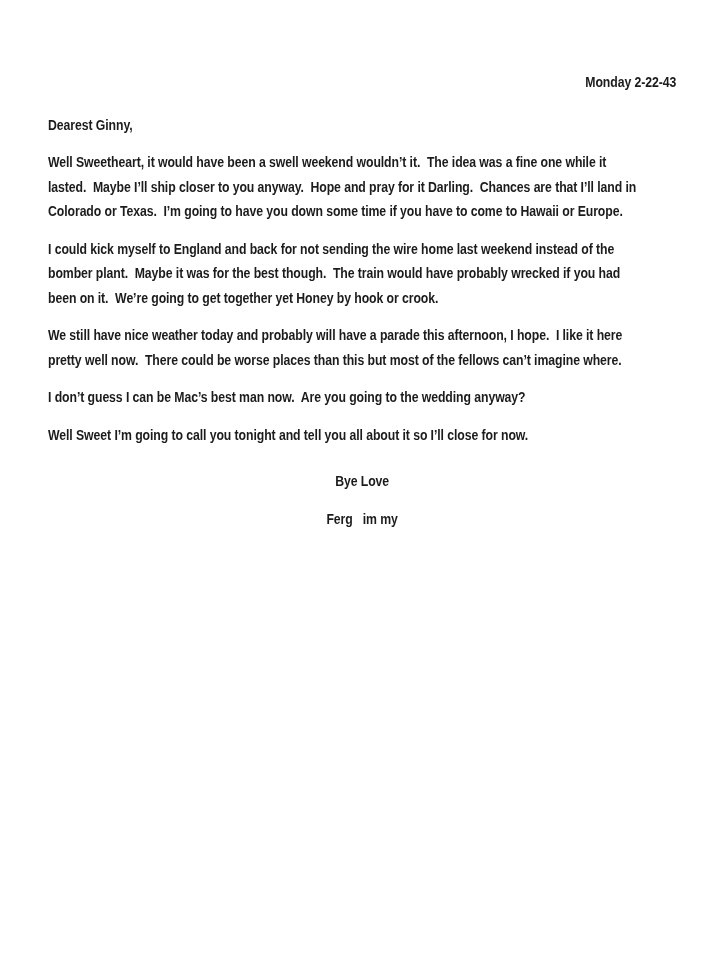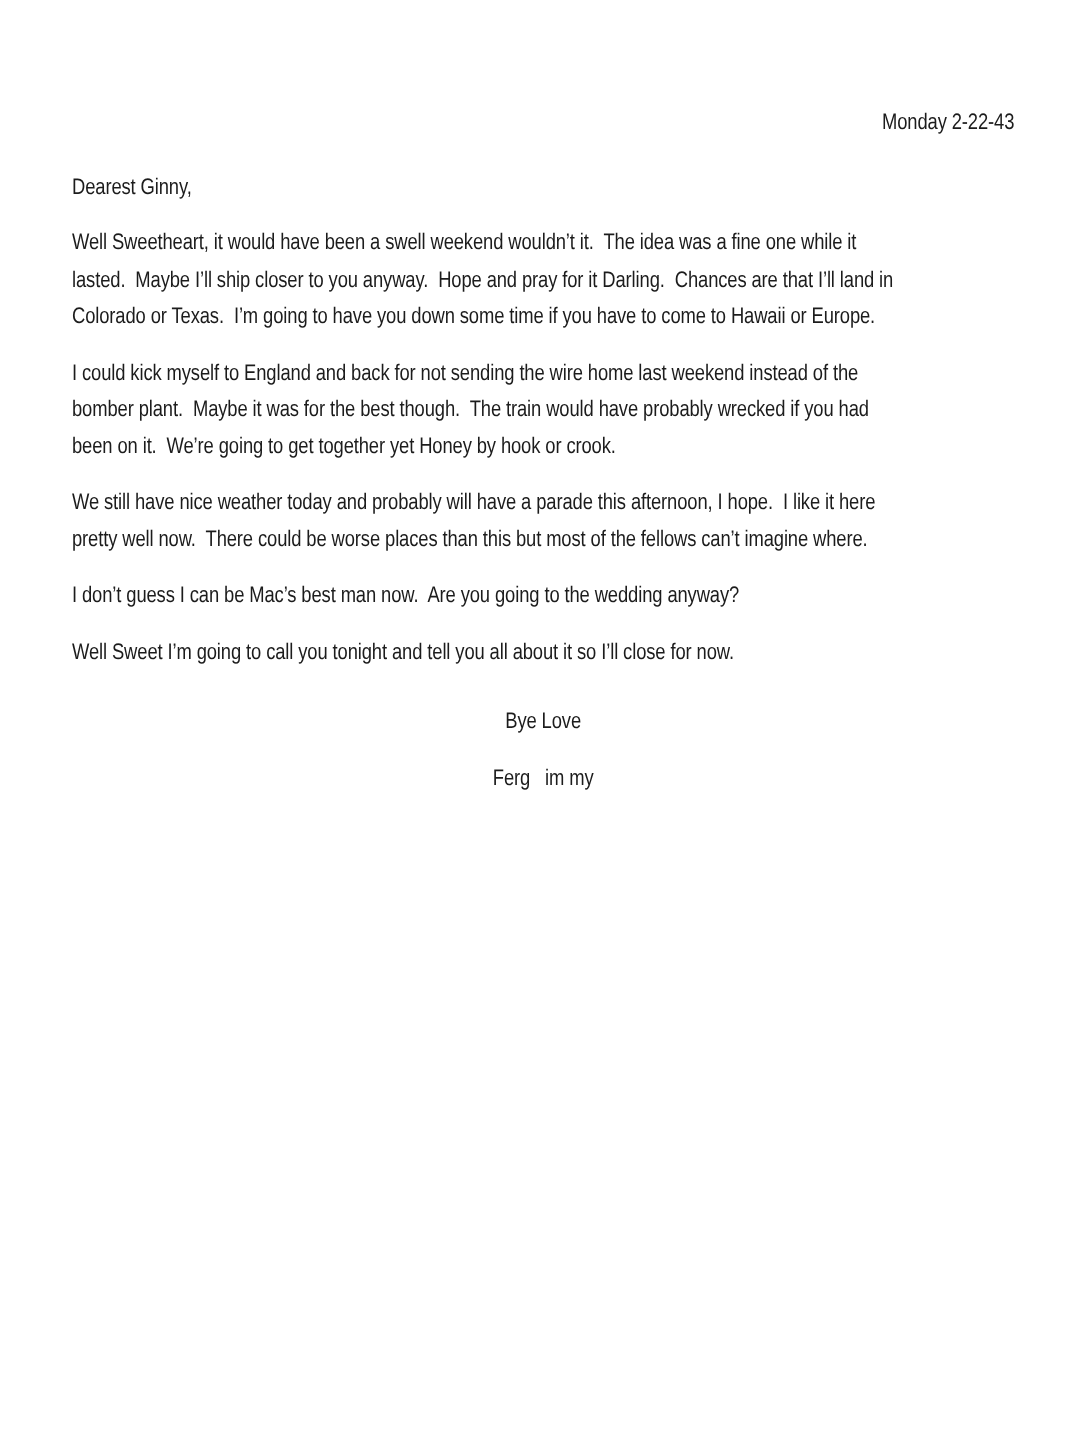--- a/index.html
+++ b/index.html
@@ -8,20 +8,21 @@
     background: #ffffff;
   }
   .page {
     position: relative;
     width: 720px;
     height: 960px;
     background: #ffffff;
     overflow: hidden;
     font-family: "Liberation Sans", sans-serif;
     color: #1c1c1c;
+    font-weight: bold;
   }
   .content {
     position: absolute;
     left: 48px;
     top: 70px;
     width: 768px;
     transform: scaleX(0.818);
     transform-origin: 0 0;
     font-size: 15px;
     line-height: 24.5px;

